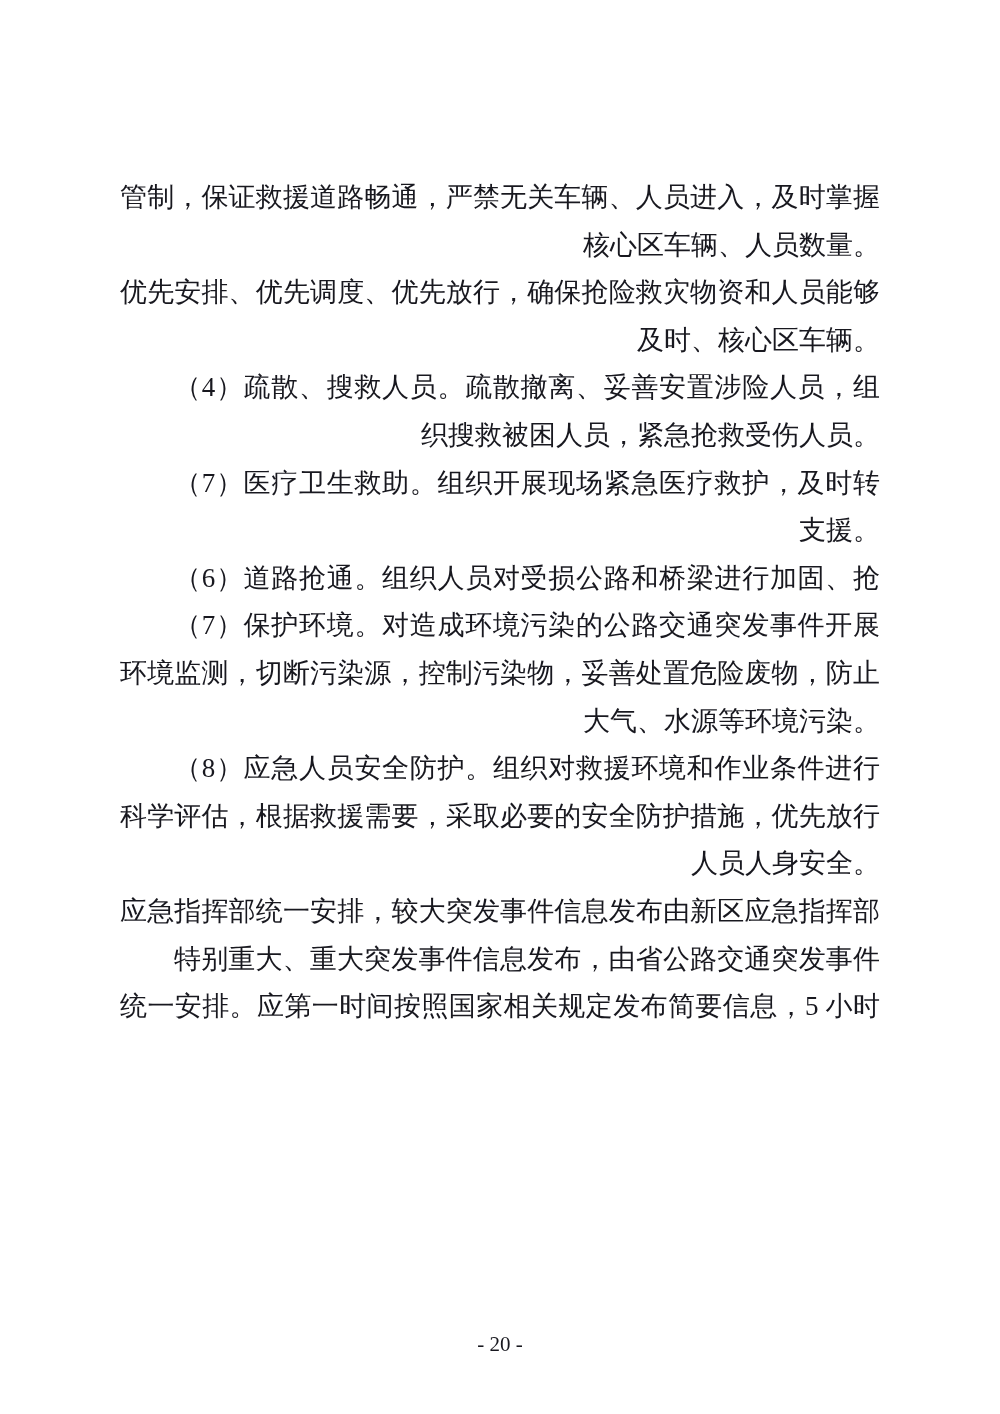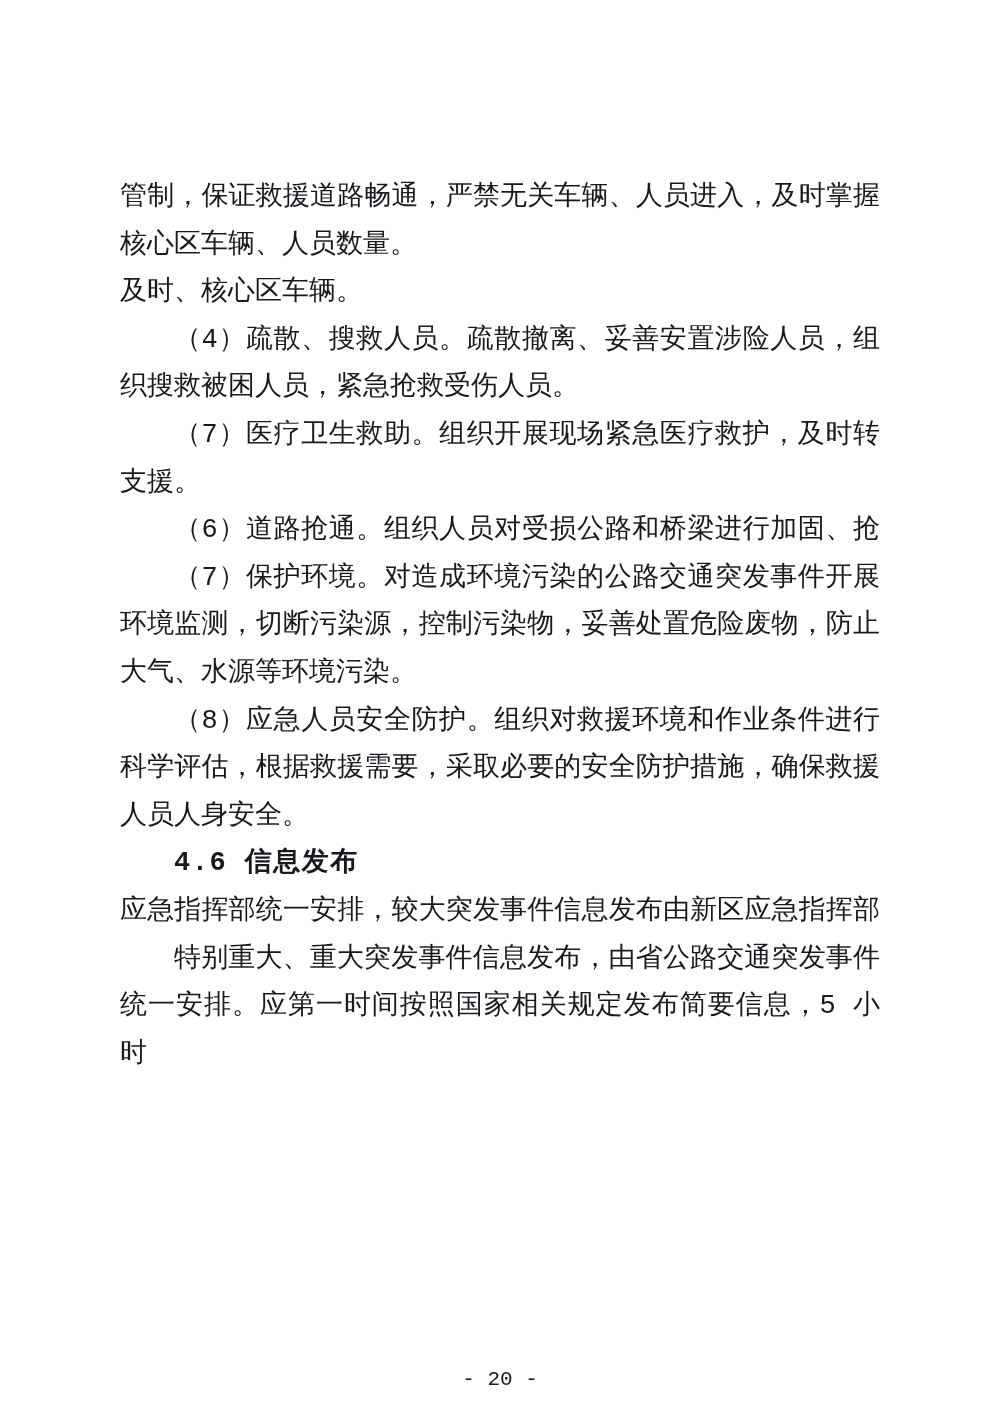--- a/index.html
+++ b/index.html
@@ -6,74 +6,74 @@
     margin: 0;
     padding: 0;
     background: #ffffff;
   }
   .page {
     position: relative;
     width: 1000px;
     height: 1414px;
     background: #ffffff;
     overflow: hidden;
-    font-family: Liberation Mono, monospace;
+    font-family: Liberation Serif, serif;
     color: #18181f;
   }
   .content {
     position: absolute;
     left: 120px;
     width: 760px;
     top: 174px;
     font-size: 27px;
     line-height: 47.6px;
   }
   .line {
-    text-align: left;
+    text-align: right;
   }
   .line.full {
     text-align: justify;
     text-align-last: justify;
   }
   .line.indent {
     text-indent: 2em;
   }
   .heading {
     font-weight: bold;
     text-indent: 2em;
     letter-spacing: 1.5px;
   }
   .footer {
     position: absolute;
     left: 0;
     width: 100%;
-    top: 1368px;
+    top: 1332px;
     text-align: center;
     font-size: 21px;
     color: #18181f;
   }
 </style>
 </head>
 <body>
 
 <div class="page">
   <div class="content">
       <div class="line full">管制，保证救援道路畅通，严禁无关车辆、人员进入，及时掌握</div>
       <div class="line">核心区车辆、人员数量。</div>
+      <div class="line full">优先安排、优先调度、优先放行，确保抢险救灾物资和人员能够</div>
       <div class="line">及时、核心区车辆。</div>
       <div class="line full indent">（4）疏散、搜救人员。疏散撤离、妥善安置涉险人员，组</div>
       <div class="line">织搜救被困人员，紧急抢救受伤人员。</div>
       <div class="line full indent">（7）医疗卫生救助。组织开展现场紧急医疗救护，及时转</div>
       <div class="line">支援。</div>
       <div class="line full indent">（6）道路抢通。组织人员对受损公路和桥梁进行加固、抢</div>
       <div class="line full indent">（7）保护环境。对造成环境污染的公路交通突发事件开展</div>
       <div class="line full">环境监测，切断污染源，控制污染物，妥善处置危险废物，防止</div>
       <div class="line">大气、水源等环境污染。</div>
       <div class="line full indent">（8）应急人员安全防护。组织对救援环境和作业条件进行</div>
-      <div class="line full">科学评估，根据救援需要，采取必要的安全防护措施，确保救援</div>
+      <div class="line full">科学评估，根据救援需要，采取必要的安全防护措施，优先放行</div>
       <div class="line">人员人身安全。</div>
-      <div class="line heading">4.6 信息发布</div>
       <div class="line full">应急指挥部统一安排，较大突发事件信息发布由新区应急指挥部</div>
       <div class="line full indent">特别重大、重大突发事件信息发布，由省公路交通突发事件</div>
       <div class="line full">统一安排。应第一时间按照国家相关规定发布简要信息，5 小时</div>
     </div>
   <div class="footer">- 20 -</div>
 </div>
 
 </body></html>

